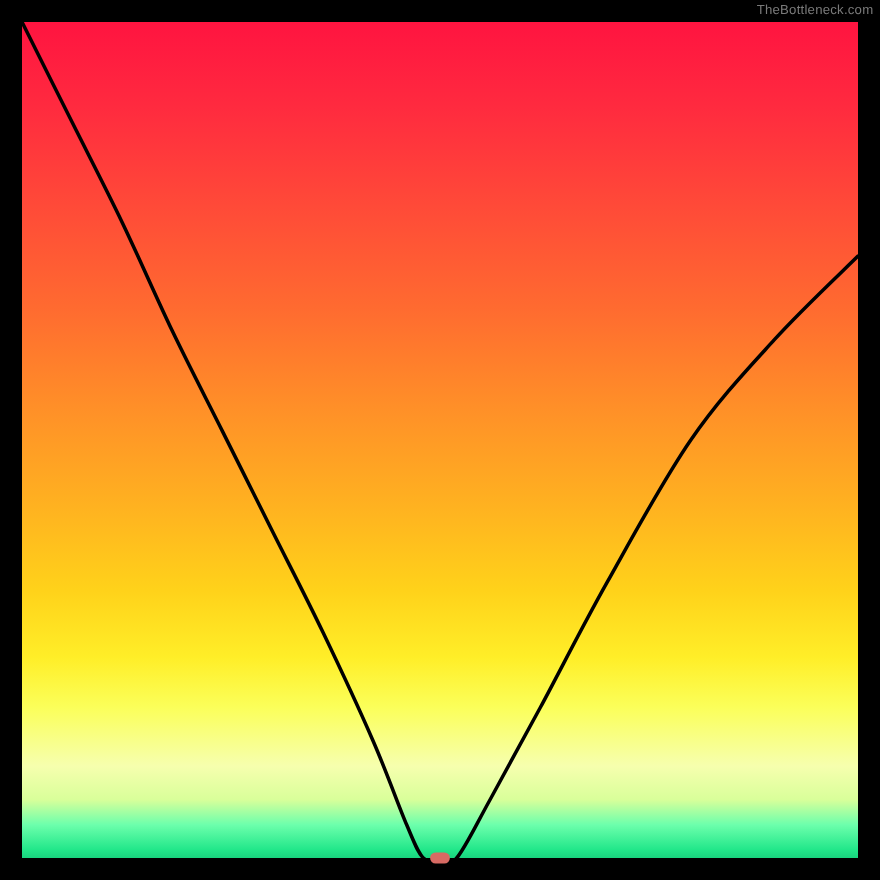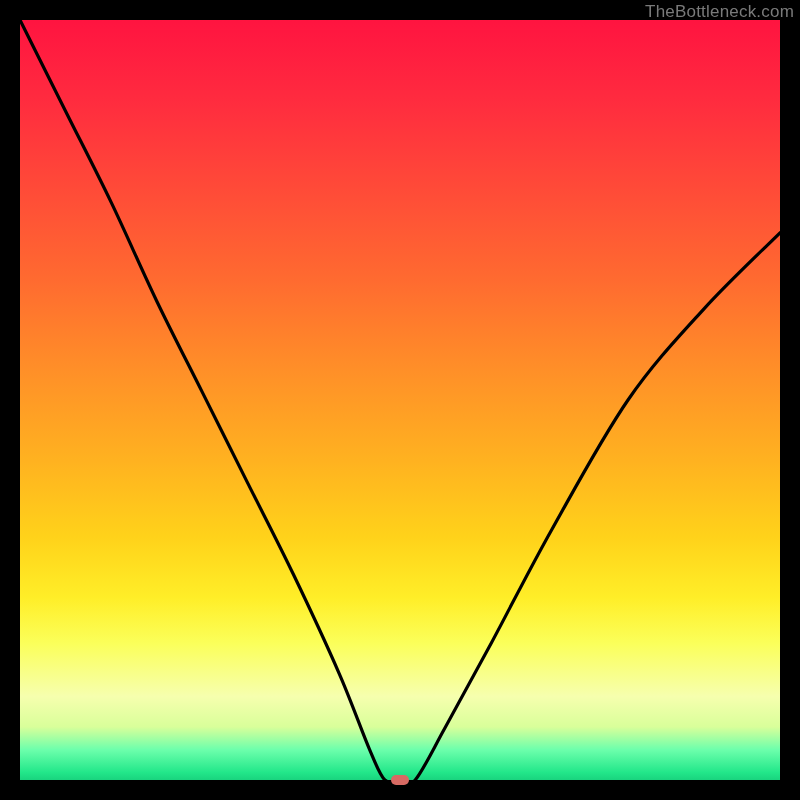--- a/index.html
+++ b/index.html
@@ -40,21 +40,21 @@
       #6dffac 96%,
       #22e78a 99%,
       #19d47e 100%
     );
   }
   .watermark {
     position: absolute;
     top: 2px;
     right: 6px;
     color: #7a7a7a;
-    font-size: 17px;
+    font-size: 12px;
     letter-spacing: 0.2px;
     user-select: none;
   }
   svg.curve {
     position: absolute;
     left: 0;
     top: 0;
     width: 760px;
     height: 760px;
     overflow: visible;

